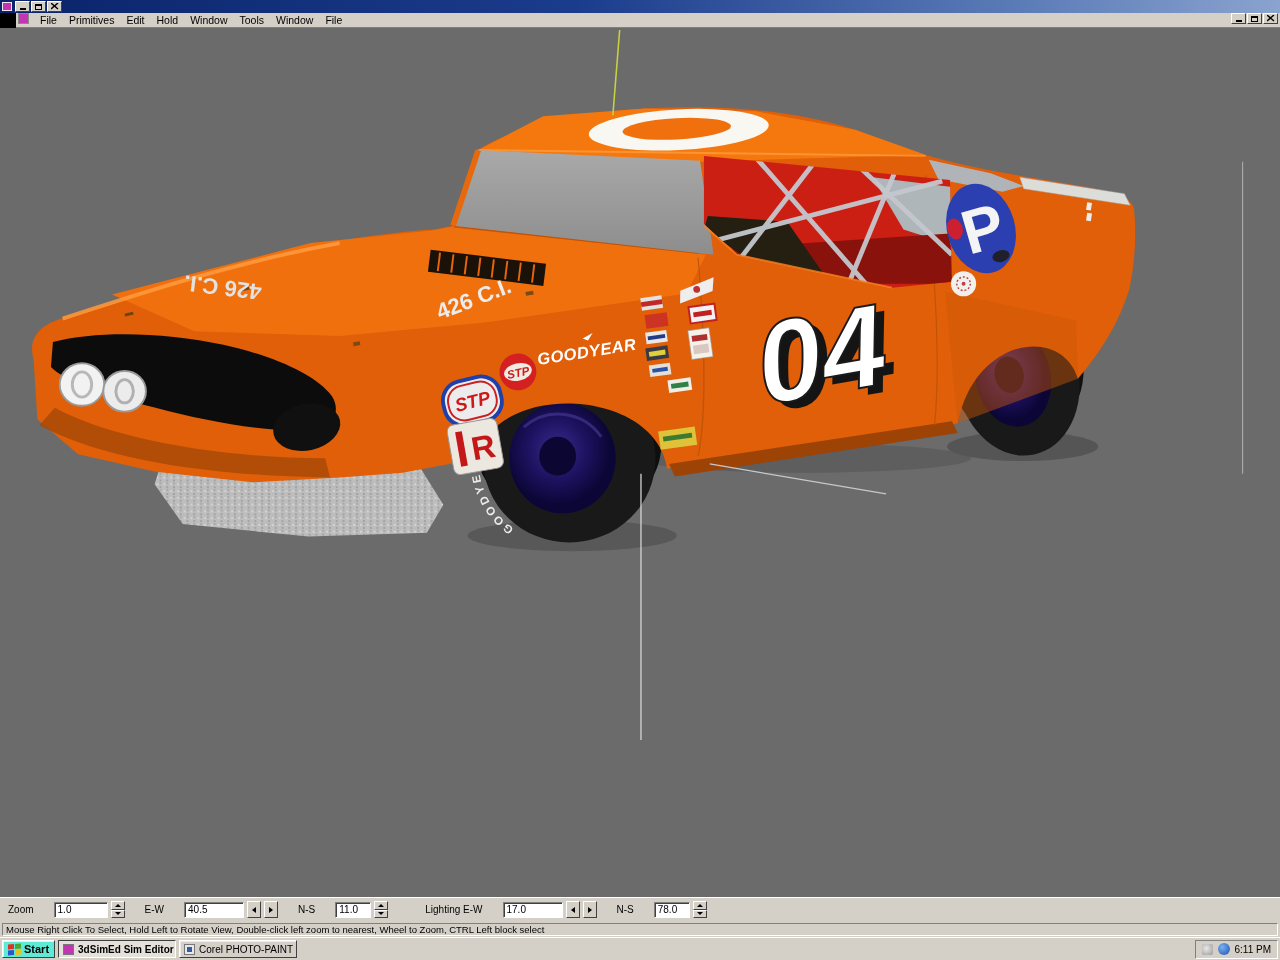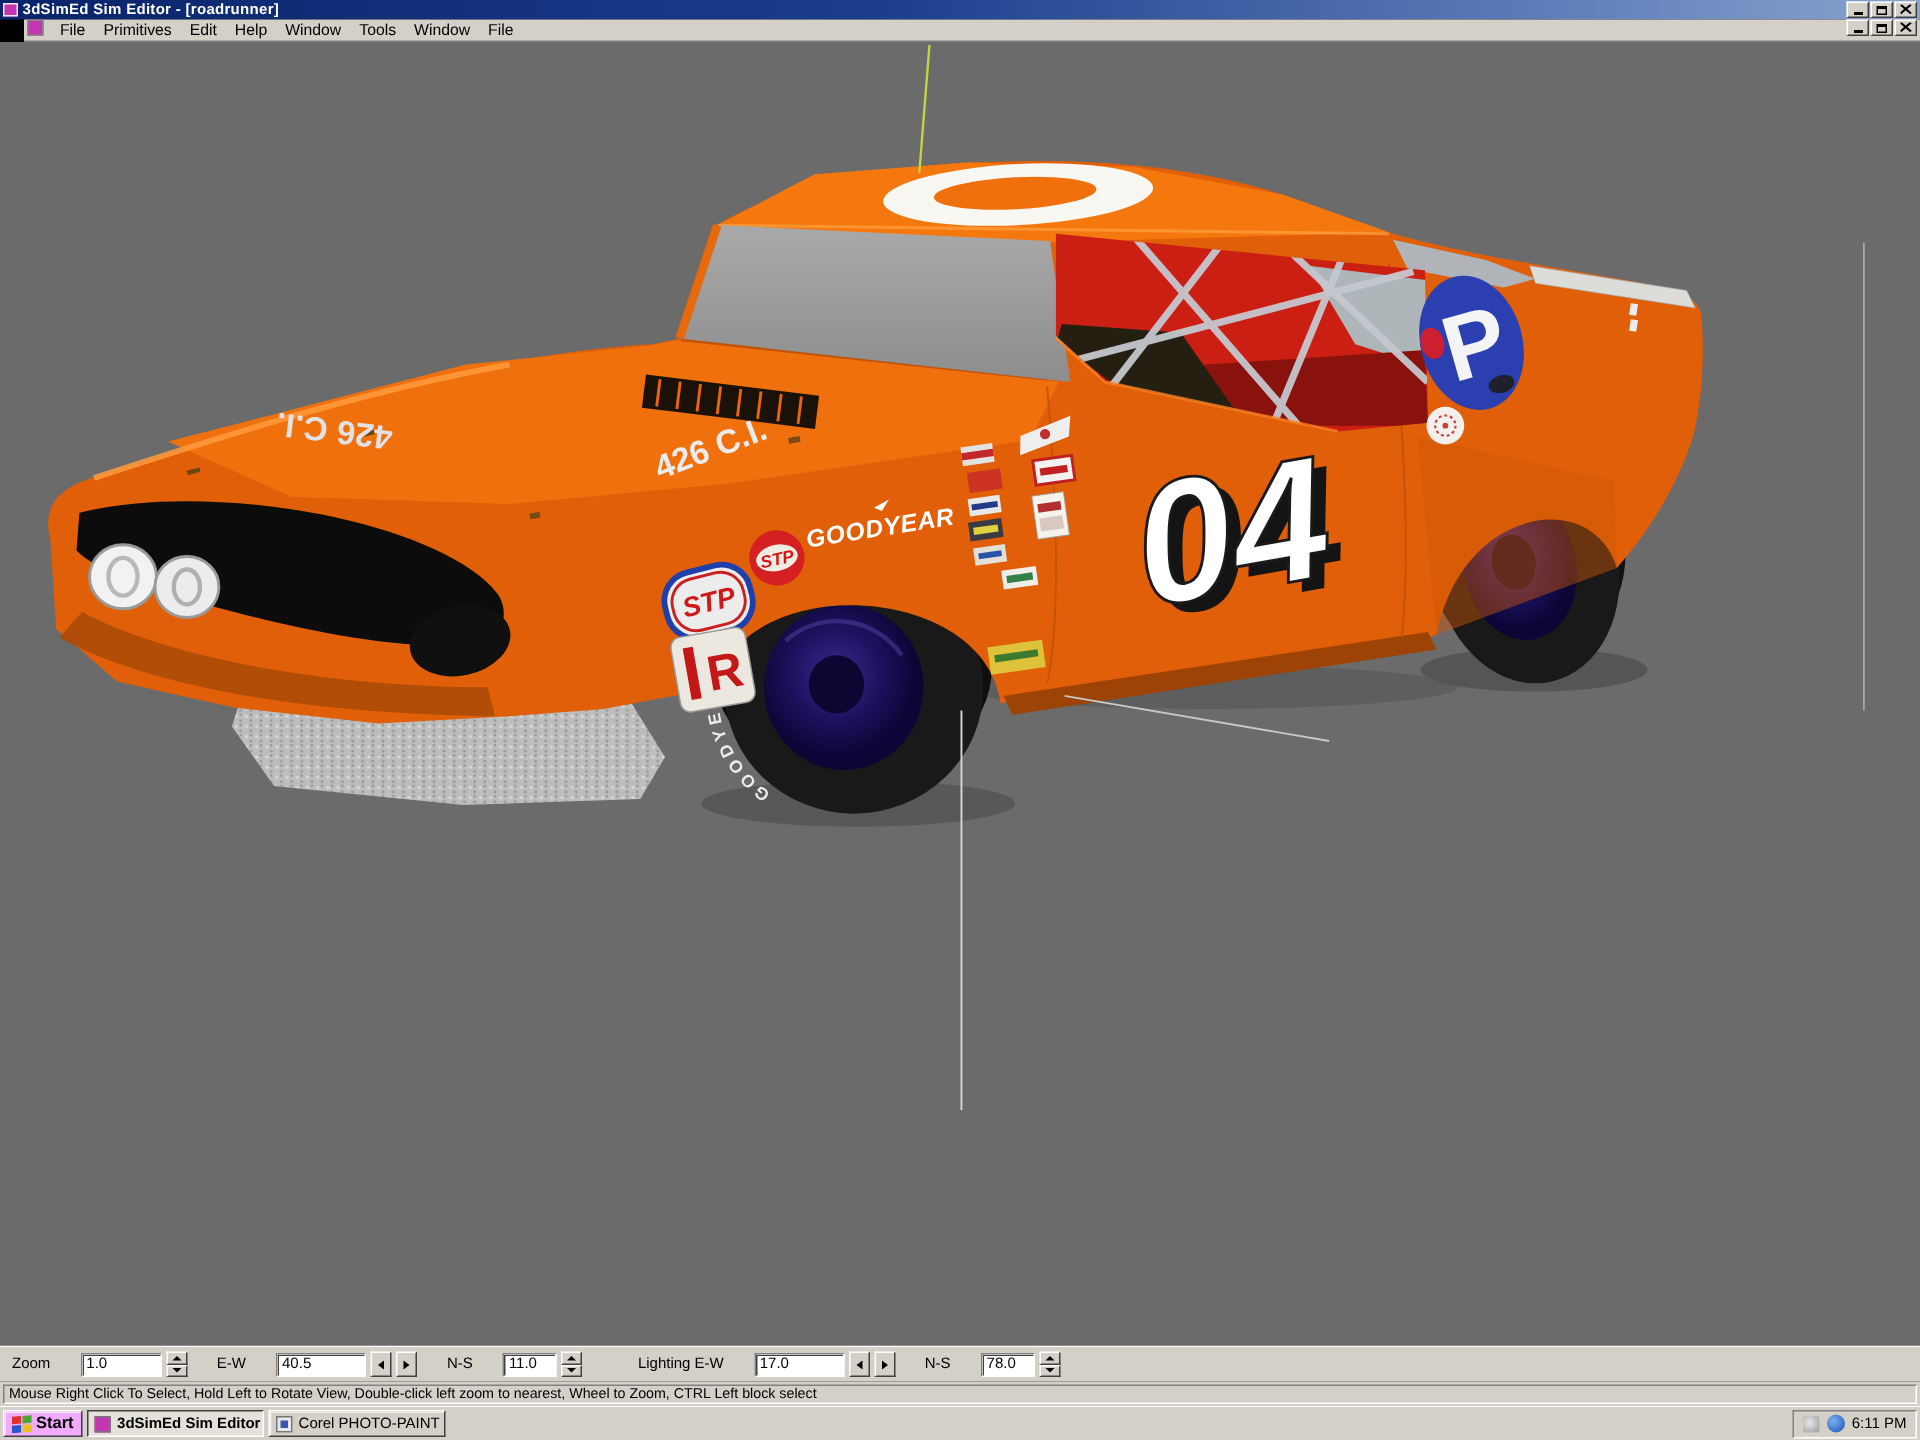--- a/index.html
+++ b/index.html
@@ -46,21 +46,21 @@
   .tri-r { width:0; height:0; border-top:3px solid transparent; border-bottom:3px solid transparent; border-left:4px solid #000; }
   .gap { width:14px; }
 
   
   .statusbar { height:16px; background:#d4d0c8; display:flex; align-items:center; padding:0 2px; }
   .status-panel { flex:1; height:13px; border:1px solid; border-color:#808080 #fff #fff #808080;
     font-size:9.5px; color:#000; padding:0 3px; line-height:12px; white-space:nowrap; overflow:hidden; }
 
   
   .taskbar { height:23px; background:#d4d0c8; border-top:1px solid #fff; display:flex; align-items:center; padding:1px 2px; gap:3px; }
-  .startbtn { height:18px; background:#f0abfc; border:1px solid; border-color:#fff #404040 #404040 #fff;
+  .startbtn { height:18px; background:#5eead4; border:1px solid; border-color:#fff #404040 #404040 #fff;
     box-shadow:inset 1px 1px 0 #ecebe5; display:flex; align-items:center; padding:0 5px; font-size:11px; font-weight:bold; gap:3px; }
   .flag { width:13px; height:11px; display:grid; grid-template-columns:6px 6px; grid-template-rows:5px 5px; gap:1px; transform:skewY(-4deg); }
   .flag span:nth-child(1){background:#e03028}.flag span:nth-child(2){background:#4aa832}
   .flag span:nth-child(3){background:#2858c8}.flag span:nth-child(4){background:#e8c020}
   .taskbtn { height:18px; width:118px; background:#d4d0c8; border:1px solid; border-color:#fff #404040 #404040 #fff;
     box-shadow:inset 1px 1px 0 #ecebe5; display:flex; align-items:center; padding:0 4px; font-size:10px; gap:4px;
     white-space:nowrap; overflow:hidden; }
   .taskbtn.active { border-color:#404040 #fff #fff #404040; background:#e4e1da; box-shadow:none; font-weight:bold; }
   .tb-ico { width:11px; height:11px; flex:none; }
   .ico-3dsimed { background:#c435b2; border:1px solid #777; }
@@ -71,42 +71,41 @@
   .tray-ico1 { width:11px; height:11px; background:radial-gradient(circle at 40% 40%, #e8e8e8, #9a9a9a); border-radius:2px; }
   .tray-ico2 { width:12px; height:12px; border-radius:50%; background:radial-gradient(circle at 35% 35%, #7ab0f0, #1a50b0); }
 </style>
 </head>
 <body>
 
 <div class="app">
 
   <div class="titlebar">
     <span class="ticon"></span>
-    <span class="title-text">3dSimEd Sim Editor - [roadrunner]</span>
     <span class="winbtns">
       <span class="wbtn">
           <span class="glyph-min"></span>
         </span>
       <span class="wbtn">
           <span class="glyph-restore"></span>
         </span>
       <span class="wbtn">
         <svg width="8" height="7">
             <path d="M0 0 L7 6 M7 0 L0 6" stroke="#000" stroke-width="1.4"></path>
           </svg>
       </span>
     </span>
   </div>
 
   <div class="menubar">
     <span class="micon"></span>
     <span class="menu-item">File</span>
     <span class="menu-item">Primitives</span>
     <span class="menu-item">Edit</span>
-    <span class="menu-item">Help</span>
+    <span class="menu-item">Hold</span>
     <span class="menu-item">Window</span>
     <span class="menu-item">Tools</span>
     <span class="menu-item">Window</span>
     <span class="menu-item">File</span>
     <span class="spacer"></span>
     <span class="winbtns">
       <span class="wbtn">
           <span class="glyph-min"></span>
         </span>
       <span class="wbtn">

